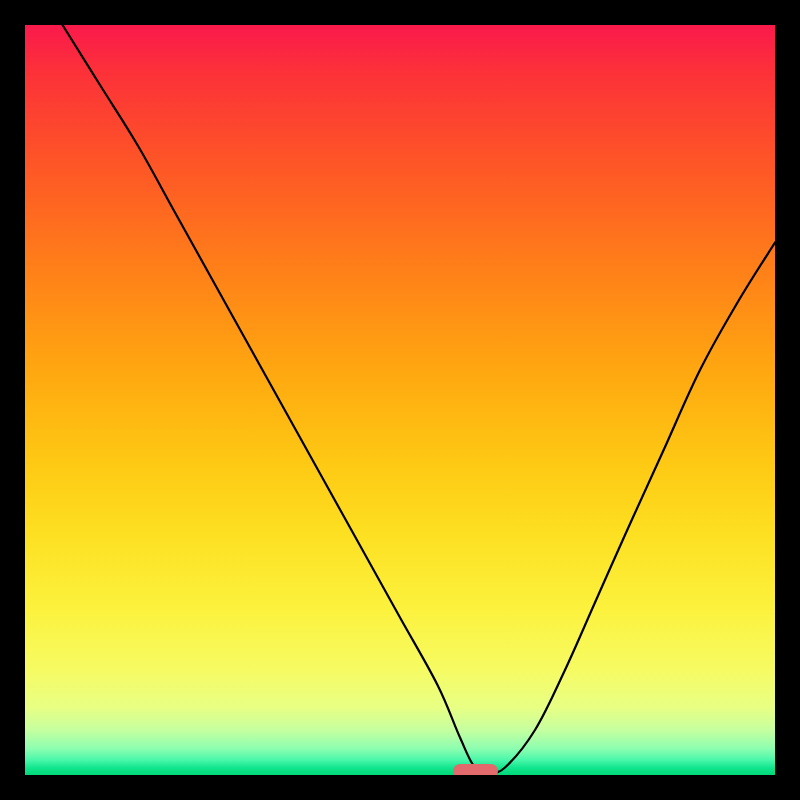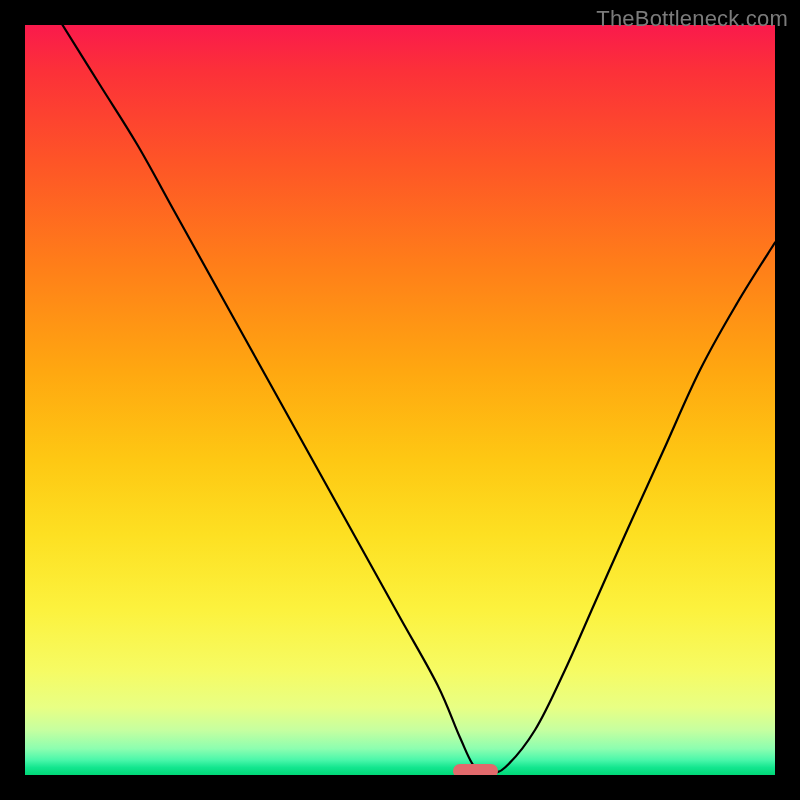--- a/index.html
+++ b/index.html
@@ -75,21 +75,20 @@
     height: 14px;
     width: 44px;
     z-index: 5;
   }
 </style>
 </head>
 <body>
 
 <div class="frame">
 
-  <div class="watermark">TheBottleneck.com</div>
 
   <div class="plot-area">
     <div class="gradient-bg"></div>
 
     <svg class="curve" viewBox="0 0 750 750" preserveAspectRatio="none">
       <path id="curve-path" fill="none" stroke="#000" stroke-width="2.2" stroke-linecap="round" stroke-linejoin="round" d="M 37.50 0.00 C 44.25 10.80, 61.50 38.40, 75.00 60.00 C 88.50 81.60, 99.00 97.05, 112.50 120.00 C 126.00 142.95, 136.50 163.20, 150.00 187.50 C 163.50 211.80, 174.00 230.70, 187.50 255.00 C 201.00 279.30, 211.50 298.20, 225.00 322.50 C 238.50 346.80, 249.00 365.70, 262.50 390.00 C 276.00 414.30, 286.50 433.20, 300.00 457.50 C 313.50 481.80, 324.00 500.70, 337.50 525.00 C 351.00 549.30, 361.50 568.20, 375.00 592.50 C 388.50 616.80, 401.70 638.40, 412.50 660.00 C 423.30 681.60, 428.25 697.65, 435.00 712.50 C 441.75 727.35, 444.60 736.42, 450.00 742.50 C 455.40 748.58, 459.60 746.25, 465.00 746.25 C 470.40 746.25, 471.90 749.92, 480.00 742.50 C 488.10 735.08, 499.20 722.55, 510.00 705.00 C 520.80 687.45, 529.20 667.95, 540.00 645.00 C 550.80 622.05, 559.20 601.80, 570.00 577.50 C 580.80 553.20, 587.85 537.00, 600.00 510.00 C 612.15 483.00, 624.00 457.20, 637.50 427.50 C 651.00 397.80, 661.50 372.00, 675.00 345.00 C 688.50 318.00, 699.00 300.45, 712.50 277.50 C 726.00 254.55, 743.25 228.30, 750.00 217.50"></path>
     </svg>
 
     <div class="marker" id="min-marker" style="left: 427.5px; top: 739.25px; width: 45px;"></div>
   </div>

